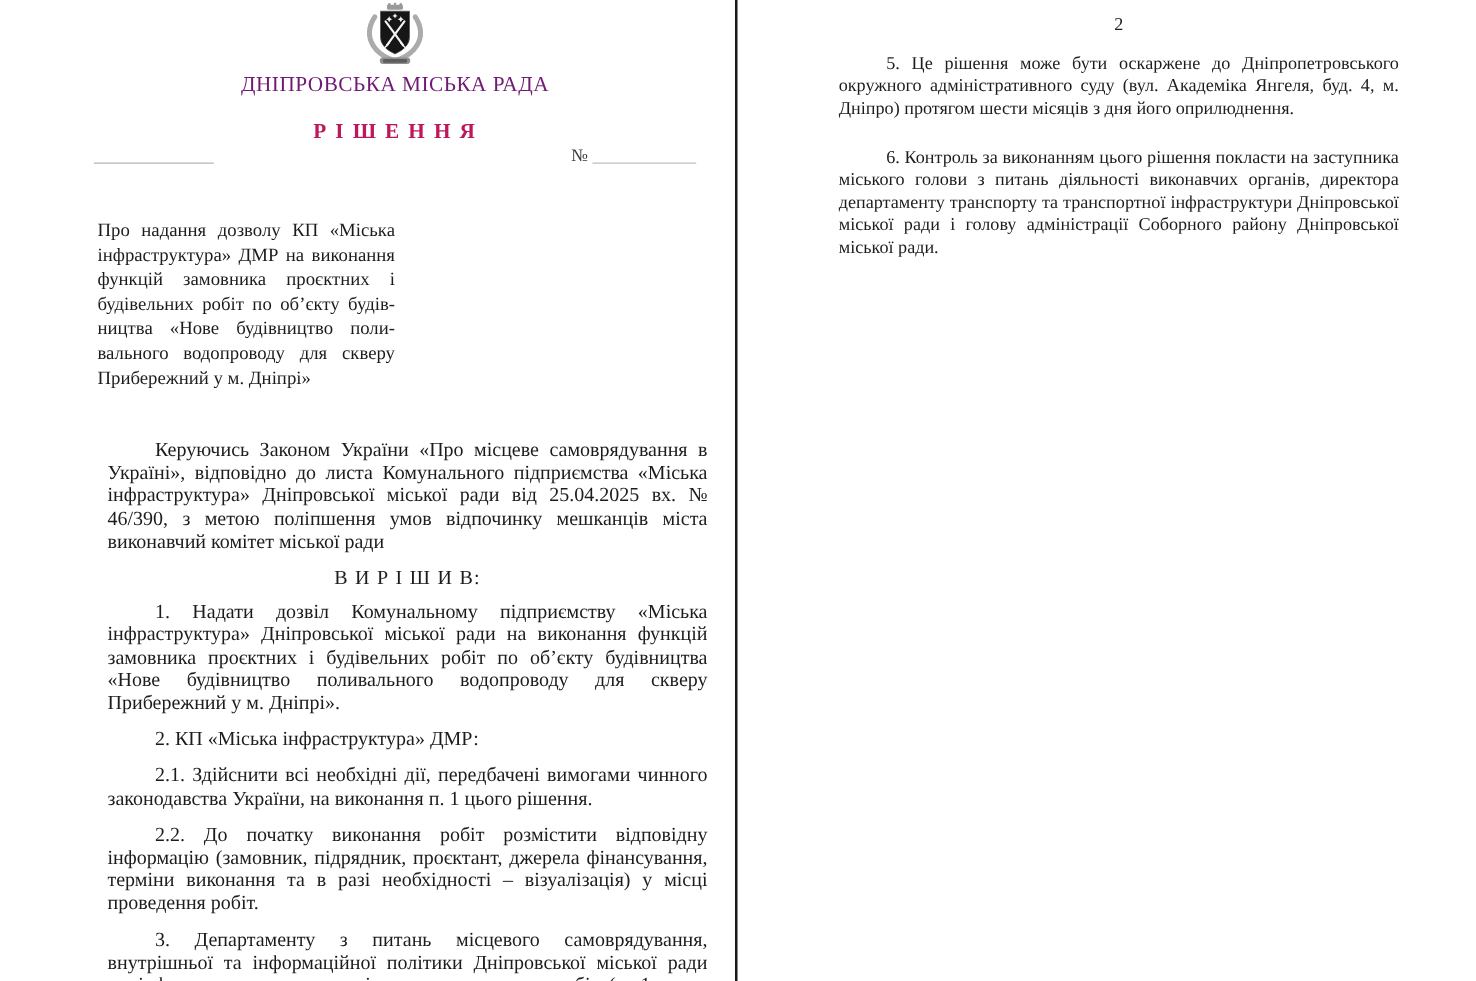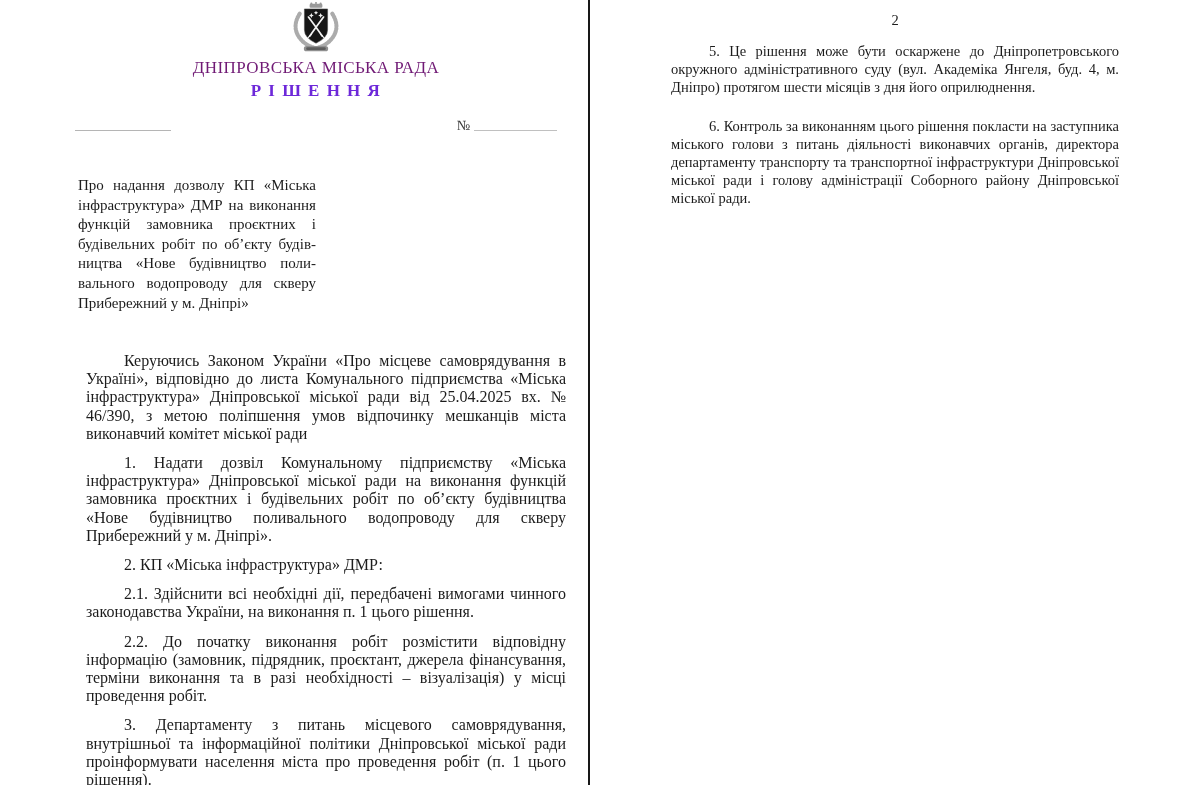--- a/index.html
+++ b/index.html
@@ -23,21 +23,21 @@
   .page-2 { left: 590px; width: 591px; }
 
   
   .p1-header {
     position: absolute;
     left: 75px; top: 2px; width: 482px;
     text-align: center;
   }
   .emblem { display: block; margin: 0 auto 5px auto; }
   .org-line { font-size: 17px; line-height: 19px; letter-spacing: 0.4px; color: #701a75; }
-  .doc-type { font-size: 17px; font-weight: bold; letter-spacing: 1.5px; margin-top: 4px; color: #6d28d9; }
+  .doc-type { font-size: 17px; font-weight: bold; letter-spacing: 1.5px; margin-top: 18px; color: #be185d; }
 
   
   .ref-line { position: absolute; left: 75px; top: 118px; width: 482px; height: 18px; font-size: 14px; }
   .blank-line-left  { position: absolute; left: 0;  top: 12px; width: 96px; border-bottom: 1px solid #b5b5b5; }
   .num-label { position: absolute; left: 382px; top: 0; color: #3a3a3a; }
   .blank-line-right { position: absolute; left: 399px; top: 12px; width: 83px; border-bottom: 1px solid #c0c0c0; }
 
   
   .subject {
     position: absolute;
@@ -130,20 +130,21 @@
       <div class="jl">інфраструктура» ДМР на виконання</div>
       <div class="jl">функцій замовника проєктних і</div>
       <div class="jl">будівельних робіт по об’єкту будів-</div>
       <div class="jl">ництва «Нове будівництво поли-</div>
       <div class="jl">вального водопроводу для скверу</div>
       <div class="jl-last">Прибережний у м. Дніпрі»</div>
     </div>
 
     <div class="body-1">
       <p>Керуючись Законом України «Про місцеве самоврядування в Україні», відповідно до листа Комунального підприємства «Міська інфраструктура» Дніпровської міської ради від 25.04.2025 вх. № 46/390, з метою поліпшення умов відпочинку мешканців міста виконавчий комітет міської ради</p>
+      <p class="resolved-heading">В И Р І Ш И В:</p>
       <p>1. Надати дозвіл Комунальному підприємству «Міська інфраструктура» Дніпровської міської ради на виконання функцій замовника проєктних і будівельних робіт по об’єкту будівництва «Нове будівництво поливального водопроводу для скверу Прибережний у м. Дніпрі».</p>
       <p>2. КП «Міська інфраструктура» ДМР:</p>
       <p>2.1. Здійснити всі необхідні дії, передбачені вимогами чинного законодавства України, на виконання п. 1 цього рішення.</p>
       <p>2.2. До початку виконання робіт розмістити відповідну інформацію (замовник, підрядник, проєктант, джерела фінансування, терміни виконання та в разі необхідності – візуалізація) у місці проведення робіт.</p>
       <p>3. Департаменту з питань місцевого самоврядування, внутрішньої та інформаційної політики Дніпровської міської ради проінформувати населення міста про проведення робіт (п. 1 цього рішення).</p>
       <p>4. Це рішення набирає чинності з дня його оприлюднення.</p>
     </div>
   </div>
 
   <div class="divider"></div>

